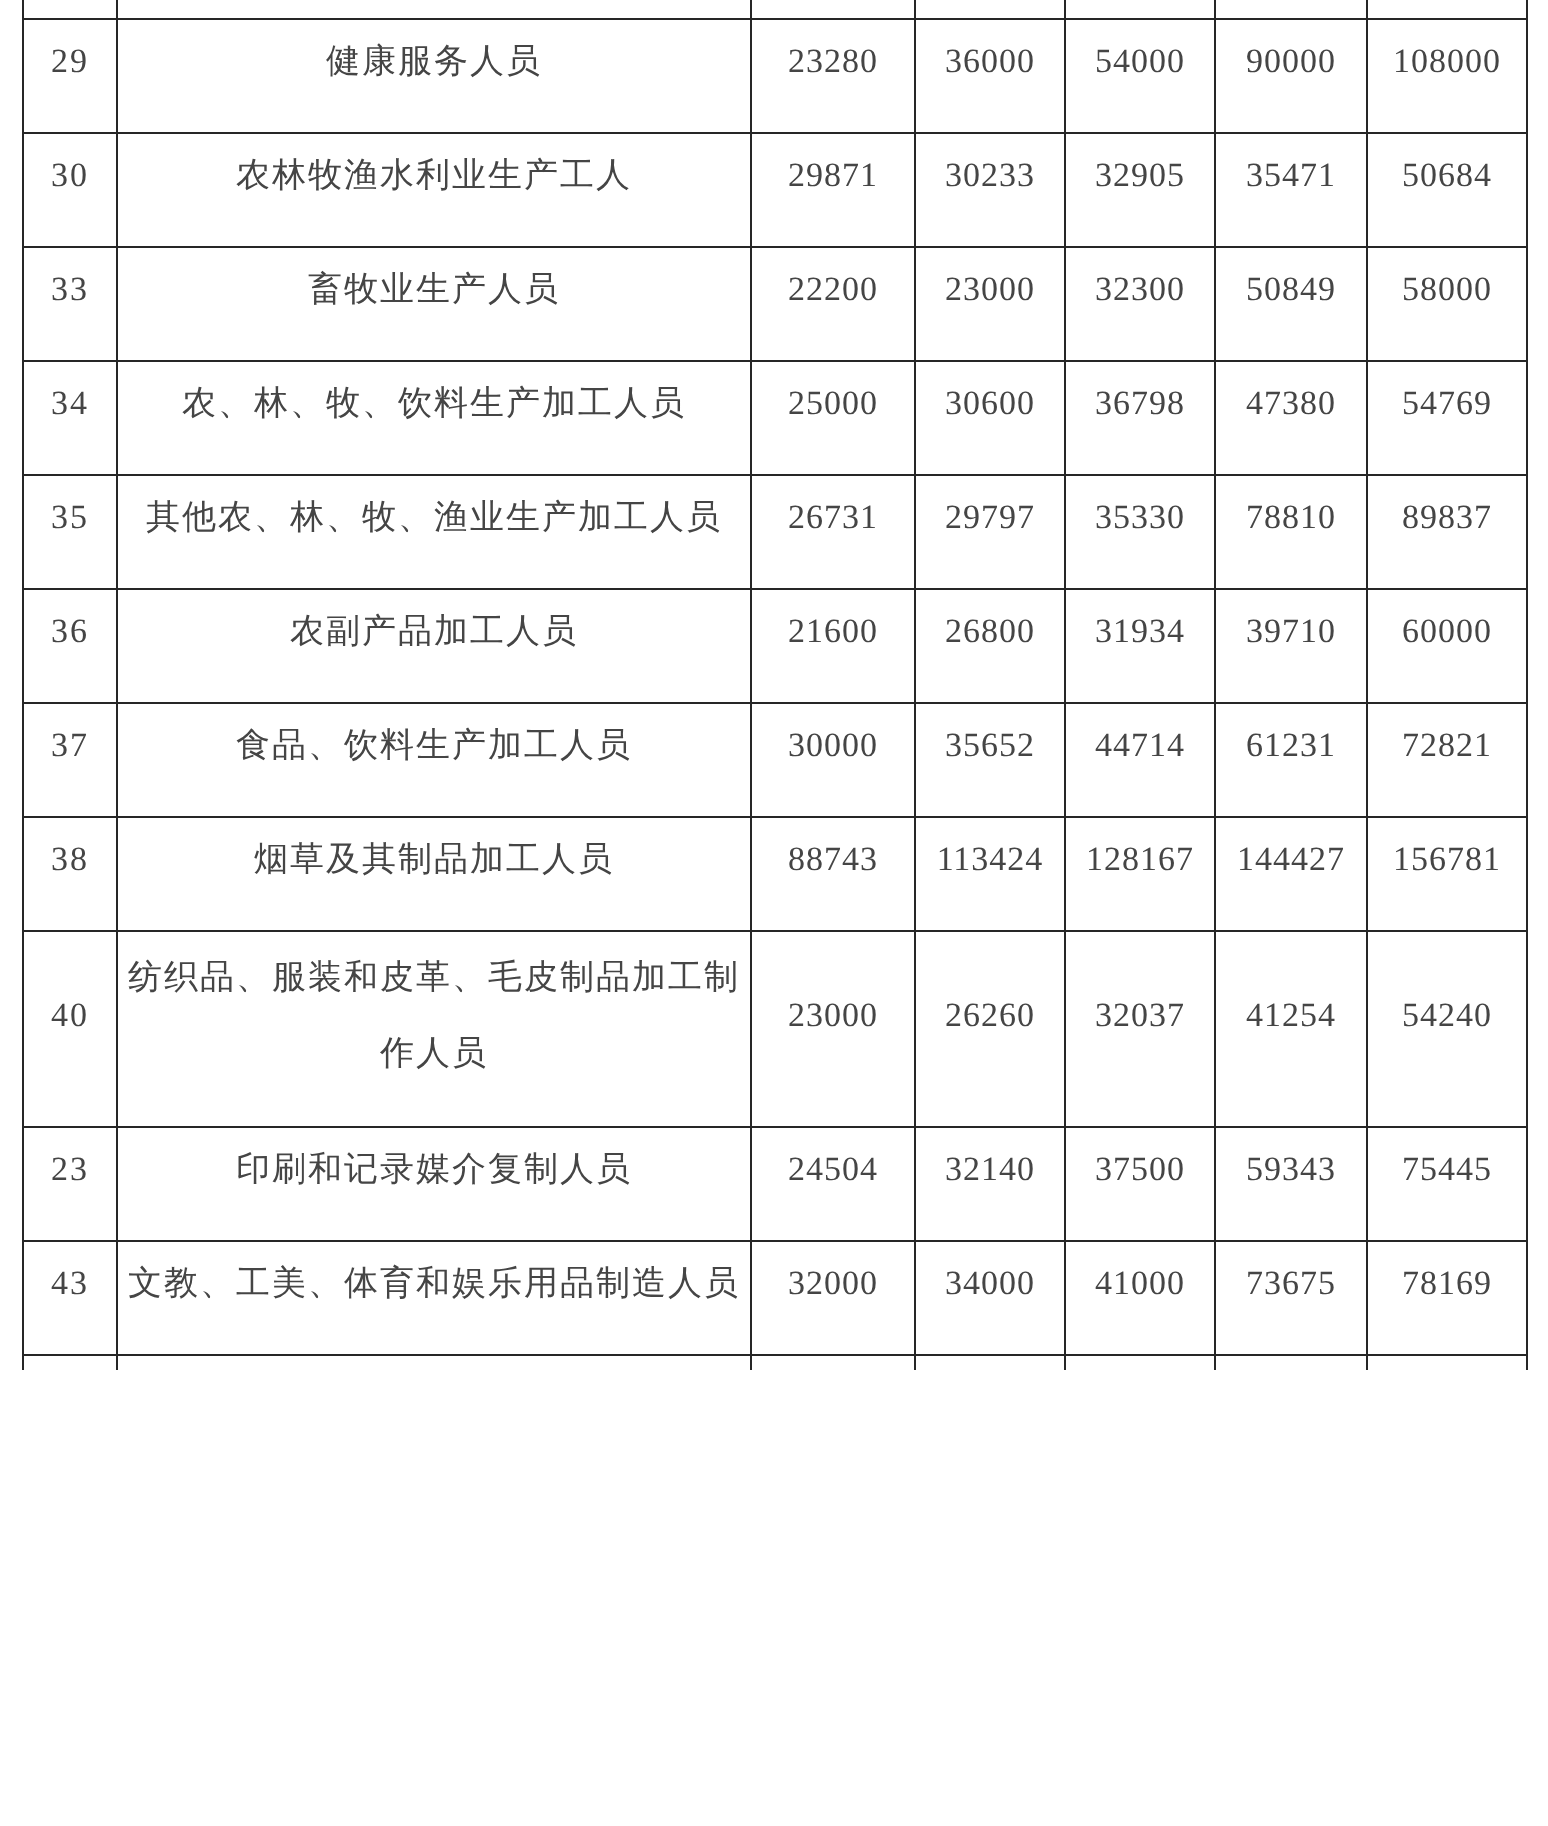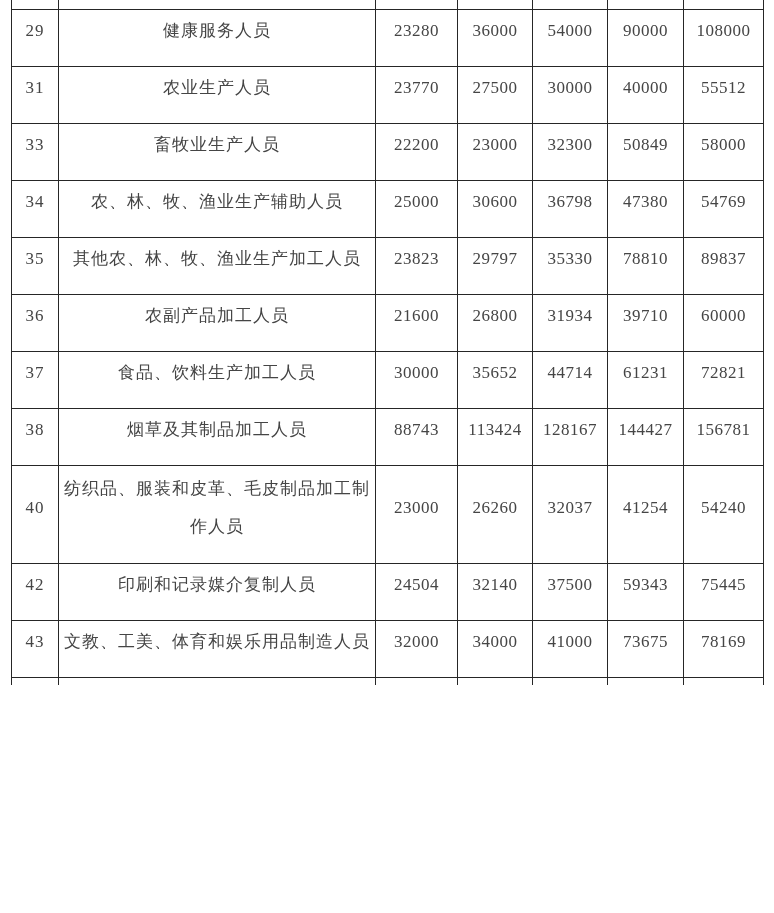--- a/index.html
+++ b/index.html
@@ -80,50 +80,50 @@
         <tr class="data-row">
           <td class="no-cell">29</td>
           <td class="name-cell">健康服务人员</td>
           <td class="num-cell">23280</td>
           <td class="num-cell">36000</td>
           <td class="num-cell">54000</td>
           <td class="num-cell">90000</td>
           <td class="num-cell">108000</td>
         </tr>
         <tr class="data-row">
-          <td class="no-cell">31</td>
-          <td class="name-cell">农业生产人员</td>
-          <td class="num-cell">23770</td>
-          <td class="num-cell">27500</td>
-          <td class="num-cell">30000</td>
-          <td class="num-cell">40000</td>
-          <td class="num-cell">55512</td>
+          <td class="no-cell">30</td>
+          <td class="name-cell">农林牧渔水利业生产工人</td>
+          <td class="num-cell">29871</td>
+          <td class="num-cell">30233</td>
+          <td class="num-cell">32905</td>
+          <td class="num-cell">35471</td>
+          <td class="num-cell">50684</td>
         </tr>
         <tr class="data-row">
           <td class="no-cell">33</td>
           <td class="name-cell">畜牧业生产人员</td>
           <td class="num-cell">22200</td>
           <td class="num-cell">23000</td>
           <td class="num-cell">32300</td>
           <td class="num-cell">50849</td>
           <td class="num-cell">58000</td>
         </tr>
         <tr class="data-row">
           <td class="no-cell">34</td>
-          <td class="name-cell">农、林、牧、渔业生产辅助人员</td>
+          <td class="name-cell">农、林、牧、饮料生产加工人员</td>
           <td class="num-cell">25000</td>
           <td class="num-cell">30600</td>
           <td class="num-cell">36798</td>
           <td class="num-cell">47380</td>
           <td class="num-cell">54769</td>
         </tr>
         <tr class="data-row">
           <td class="no-cell">35</td>
           <td class="name-cell">其他农、林、牧、渔业生产加工人员</td>
-          <td class="num-cell">23823</td>
+          <td class="num-cell">26731</td>
           <td class="num-cell">29797</td>
           <td class="num-cell">35330</td>
           <td class="num-cell">78810</td>
           <td class="num-cell">89837</td>
         </tr>
         <tr class="data-row">
           <td class="no-cell">36</td>
           <td class="name-cell">农副产品加工人员</td>
           <td class="num-cell">21600</td>
           <td class="num-cell">26800</td>
@@ -152,21 +152,21 @@
         <tr class="data-row tall-row">
           <td class="no-cell">40</td>
           <td class="name-cell">纺织品、服装和皮革、毛皮制品加工制作人员</td>
           <td class="num-cell">23000</td>
           <td class="num-cell">26260</td>
           <td class="num-cell">32037</td>
           <td class="num-cell">41254</td>
           <td class="num-cell">54240</td>
         </tr>
         <tr class="data-row">
-          <td class="no-cell">42</td>
+          <td class="no-cell">23</td>
           <td class="name-cell">印刷和记录媒介复制人员</td>
           <td class="num-cell">24504</td>
           <td class="num-cell">32140</td>
           <td class="num-cell">37500</td>
           <td class="num-cell">59343</td>
           <td class="num-cell">75445</td>
         </tr>
         <tr class="data-row">
           <td class="no-cell">43</td>
           <td class="name-cell">文教、工美、体育和娱乐用品制造人员</td>

